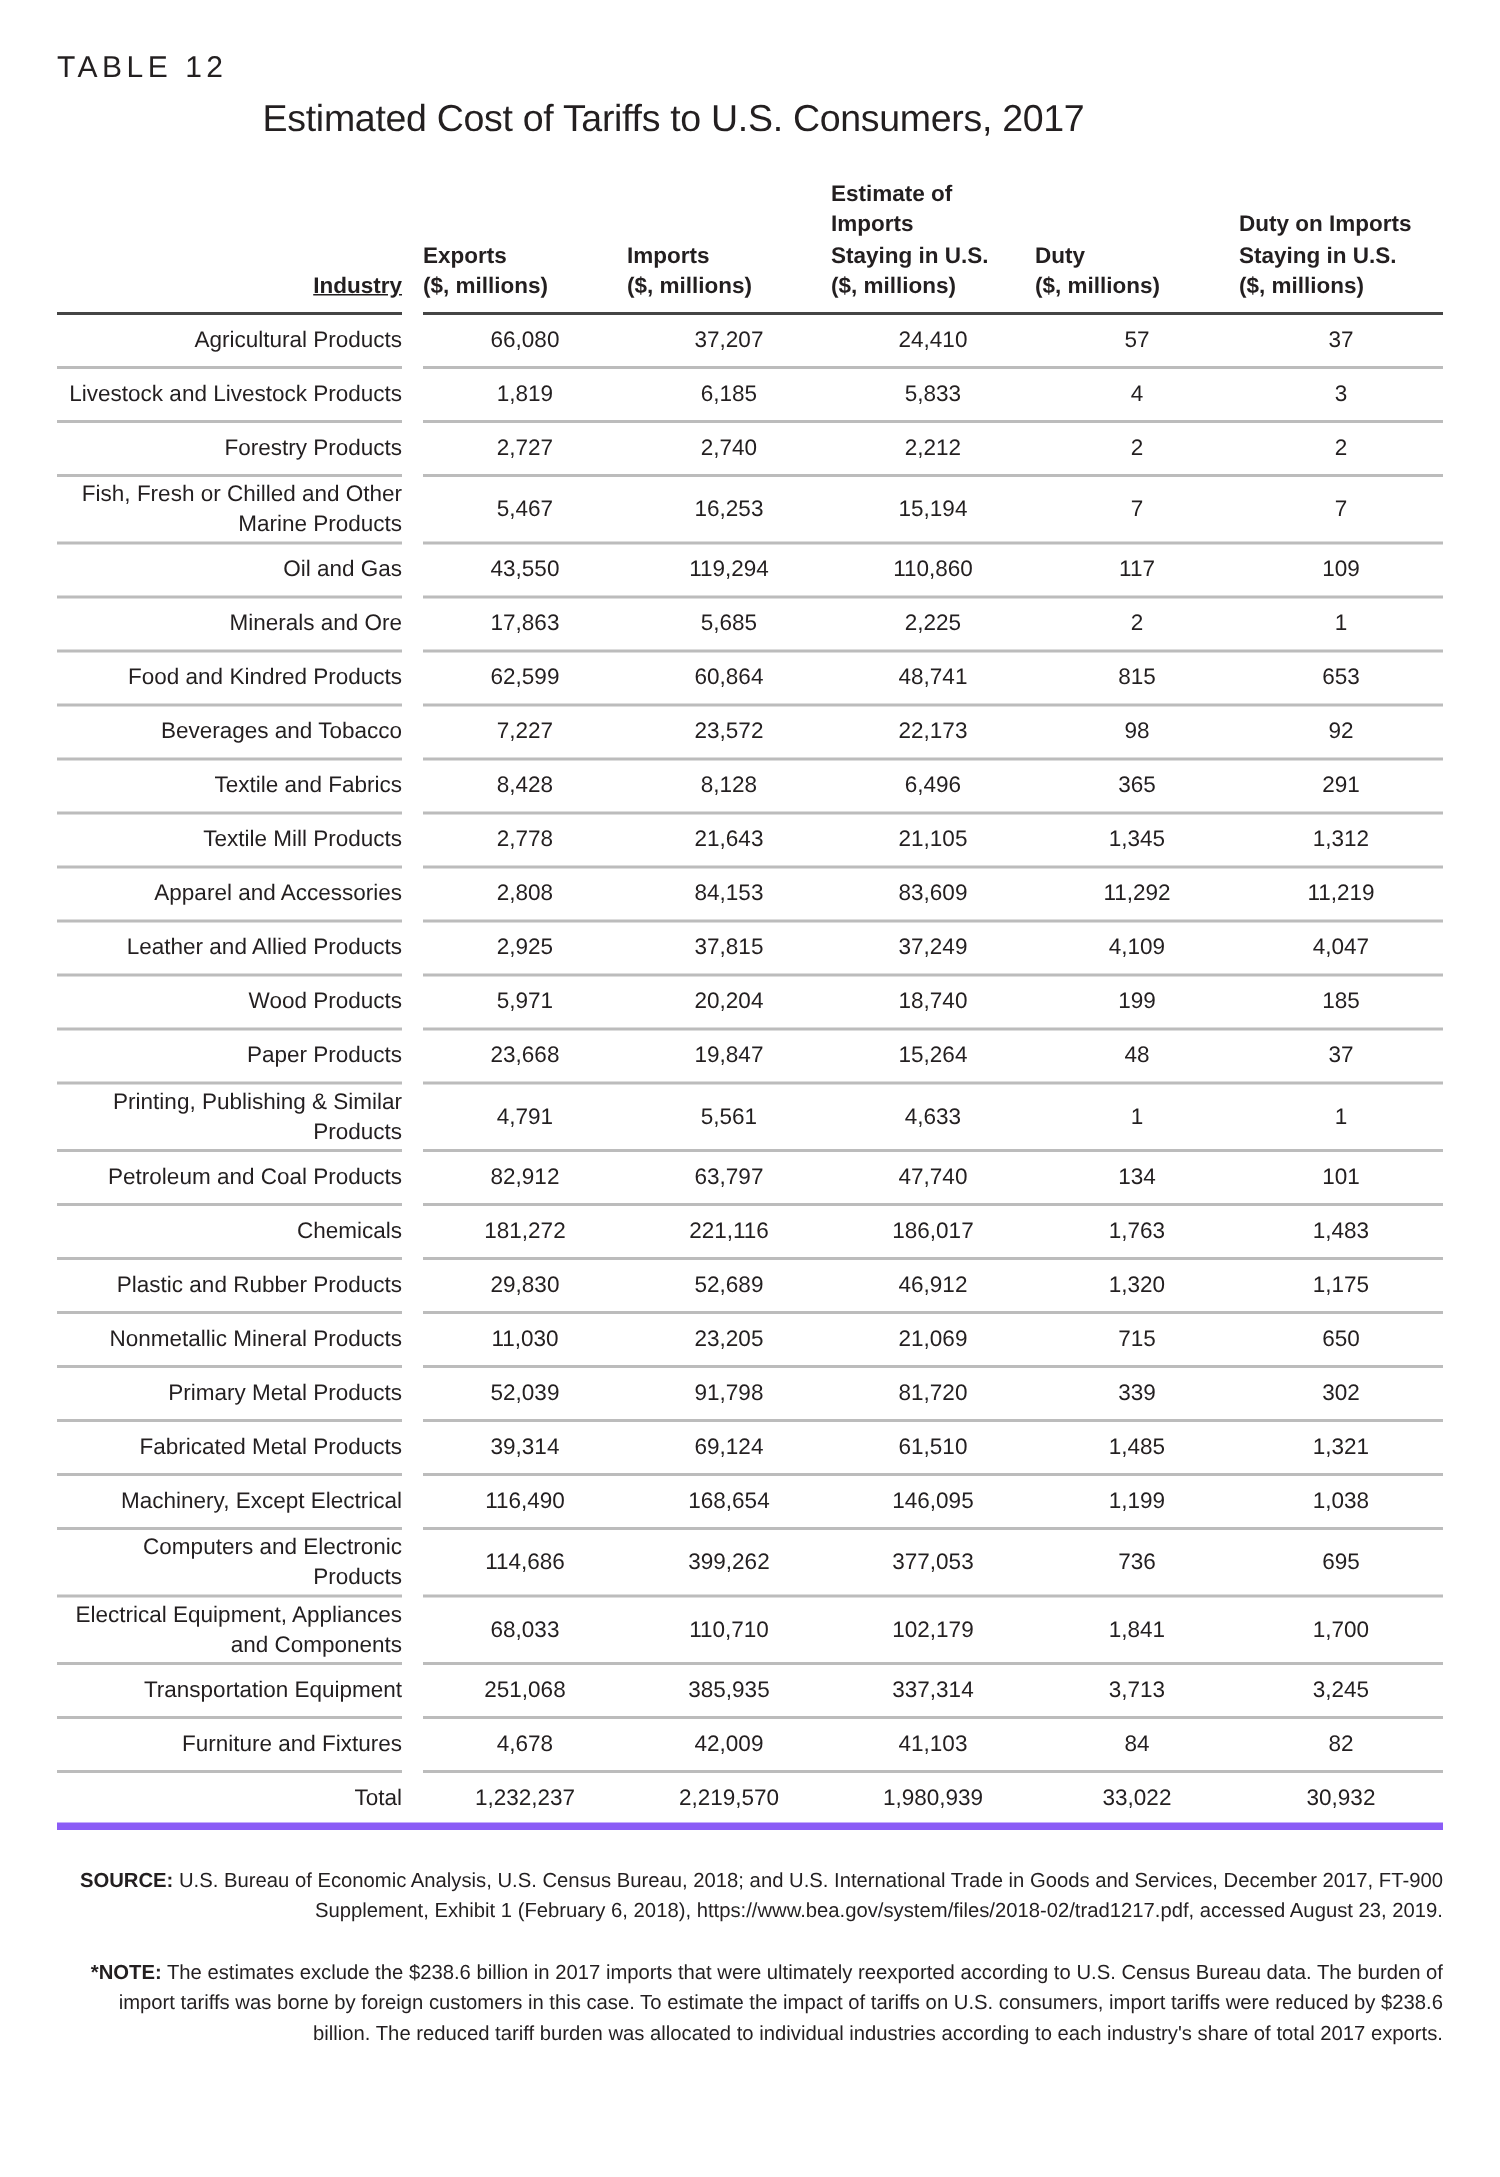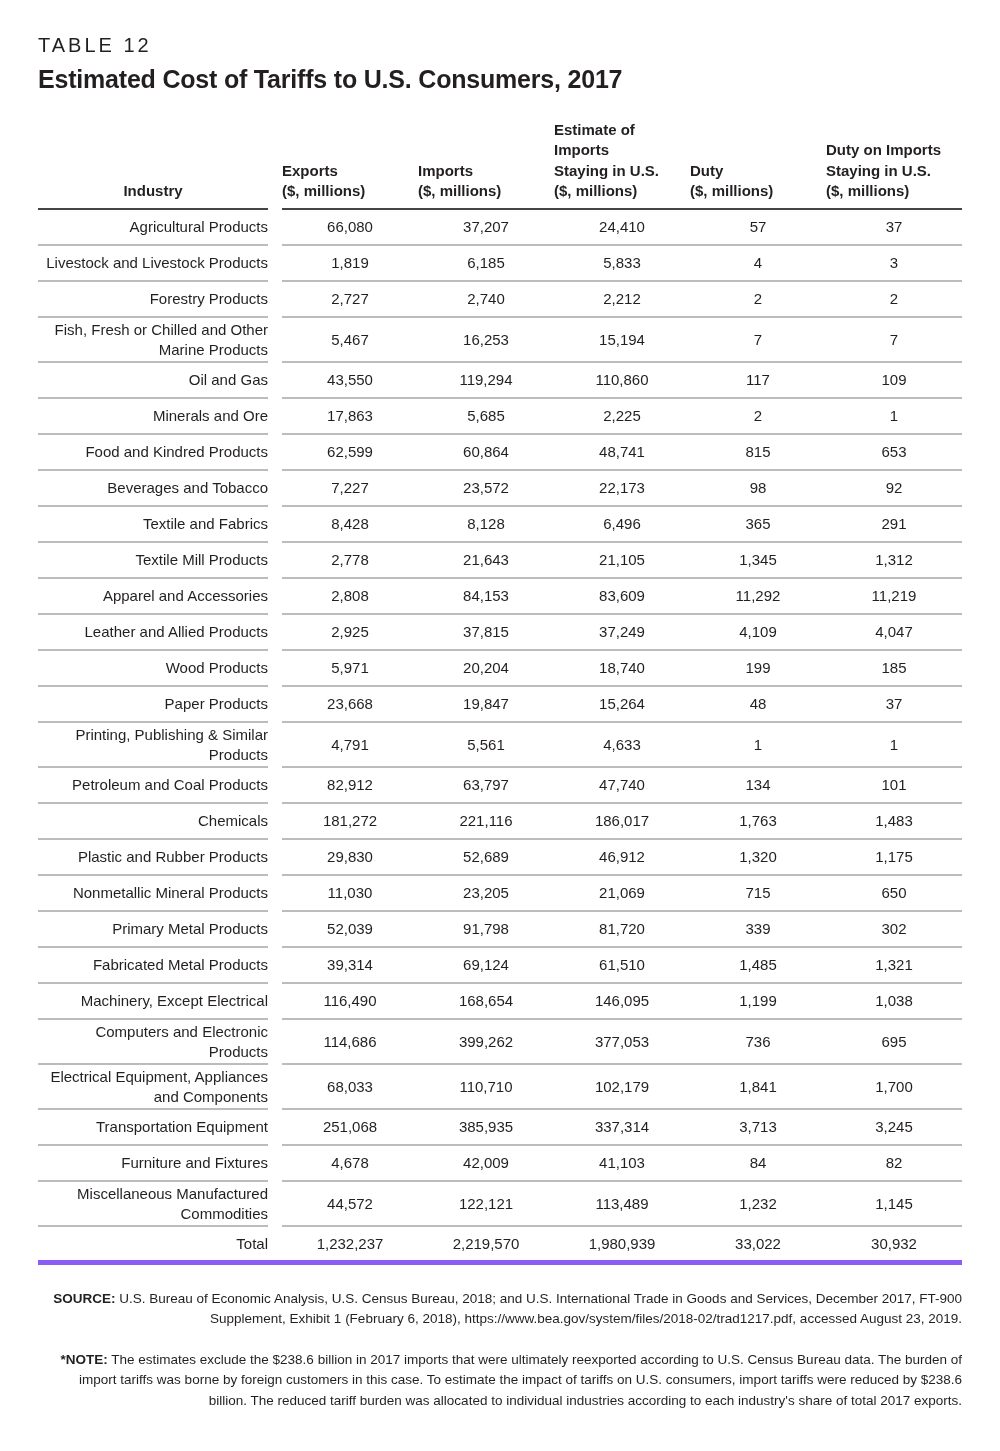--- a/index.html
+++ b/index.html
@@ -20,23 +20,24 @@
     padding: 30px 38px 30px 38px;
   }
   .table-label {
     font-size: 20px;
     font-weight: 400;
     letter-spacing: 3px;
     margin: 4px 0 8px 0;
   }
   .table-title {
     font-size: 25px;
-    font-weight: 700;
+    font-weight: 400;
     letter-spacing: -0.2px;
     margin: 0 0 26px 0;
+    text-align: center;
   }
   table.data-table {
     border-collapse: collapse;
     table-layout: fixed;
     width: 924px;
   }
   col.c-industry { width: 230px; }
   col.c-gap      { width: 14px;  }
   col.c-data     { width: 136px; }
 
@@ -44,21 +45,22 @@
     font-size: 15px;
     font-weight: 700;
     line-height: 1.35;
     vertical-align: bottom;
     text-align: left;
     padding: 0 0 7px 0;
     white-space: pre-line;
     border-bottom: 2px solid #454545;
   }
   .data-table th.industry {
-    text-align: center;
+    text-align: right;
+    text-decoration: underline;
   }
   .data-table th.gap,
   .data-table td.gap {
     border-bottom: none;
   }
   .data-table td {
     box-sizing: border-box;
     font-size: 15px;
     line-height: 1.3;
     height: 36px;
@@ -357,29 +359,20 @@
     </tr>
         <tr>
       <td class="industry">Furniture and Fixtures</td>
       <td class="gap"></td>
       <td>4,678</td>
       <td>42,009</td>
       <td>41,103</td>
       <td>84</td>
       <td>82</td>
     </tr>
-        <tr>
-      <td class="industry">Miscellaneous Manufactured Commodities</td>
-      <td class="gap"></td>
-      <td>44,572</td>
-      <td>122,121</td>
-      <td>113,489</td>
-      <td>1,232</td>
-      <td>1,145</td>
-    </tr>
         <tr class="total">
       <td class="industry">Total</td>
       <td class="gap"></td>
       <td>1,232,237</td>
       <td>2,219,570</td>
       <td>1,980,939</td>
       <td>33,022</td>
       <td>30,932</td>
     </tr>
       </tbody>

